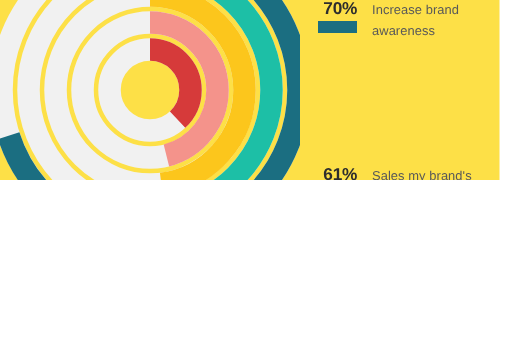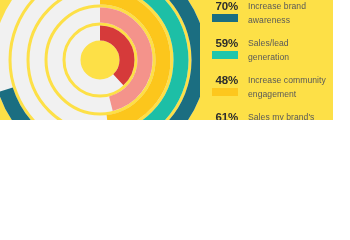--- a/index.html
+++ b/index.html
@@ -132,41 +132,21 @@
       <div class="legend-key">
         <div class="legend-pct">70%</div>
         <div class="legend-swatch" style="background: rgb(27, 110, 129);"></div>
       </div>
       <div class="legend-text">
         <span>Increase brand</span>
         <span>awareness</span>
       </div>
     </div>
 
-    <div class="legend-item i1">
-      <div class="legend-key">
-        <div class="legend-pct">59%</div>
-        <div class="legend-swatch" style="background: rgb(29, 198, 171);"></div>
-      </div>
-      <div class="legend-text">
-        <span>Sales/lead</span>
-        <span>generation</span>
-      </div>
-    </div>
 
-    <div class="legend-item i2">
-      <div class="legend-key">
-        <div class="legend-pct">48%</div>
-        <div class="legend-swatch" style="background: rgb(253, 199, 29);"></div>
-      </div>
-      <div class="legend-text">
-        <span>Increase community</span>
-        <span>engagement</span>
-      </div>
-    </div>
 
     <div class="legend-item i3">
       <div class="legend-key">
         <div class="legend-pct">61%</div>
 
       </div>
       <div class="legend-text">
         <span>Sales my brand's</span>
         <span></span>
       </div>

